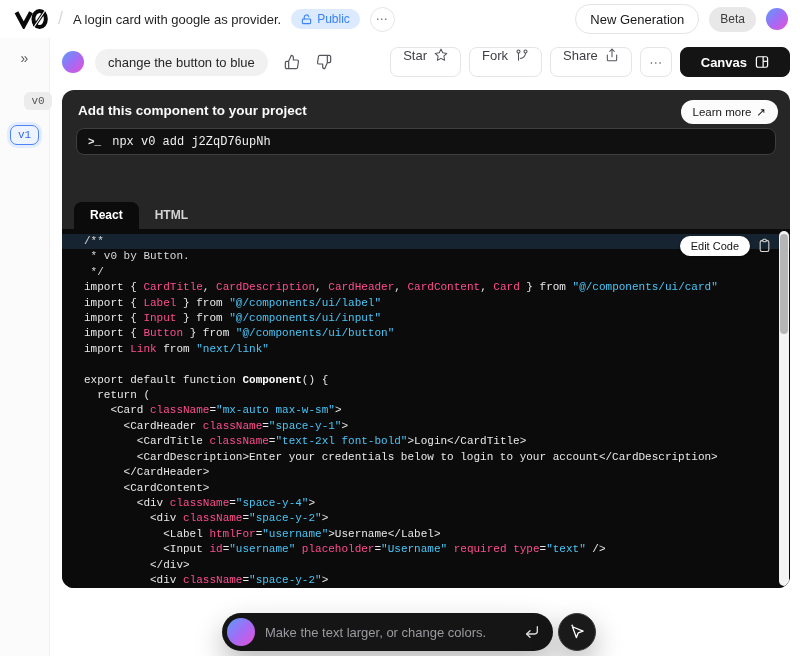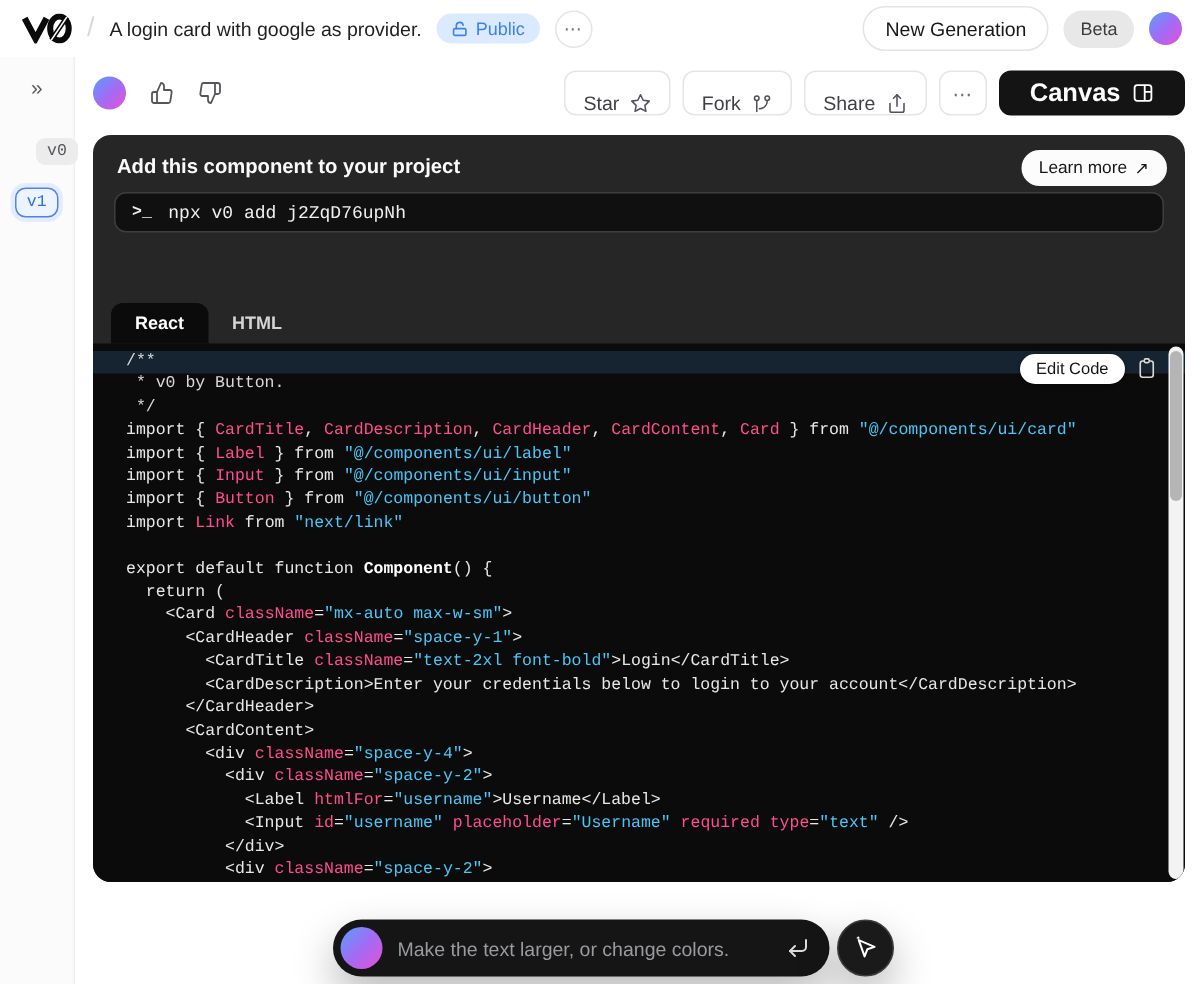--- a/index.html
+++ b/index.html
@@ -25,23 +25,23 @@
   .btn-newgen { height:30px; padding:0 14px; border:1px solid #e4e4e4; background:#fff; border-radius:999px; font-size:13px; color:#18181b; display:flex; align-items:center; cursor:pointer; font-family:inherit; }
   .badge-beta { height:25px; padding:0 11px; border-radius:999px; background:#e8e8e8; color:#3c3c3e; font-size:12px; display:flex; align-items:center; }
   .avatar-sm { width:22px; height:22px; cursor:pointer; }
   
   .chatrow { position:absolute; top:44px; left:62px; right:10px; height:36px; display:flex; align-items:center; }
   .avatar-chat { width:22px; height:22px; }
   .prompt-pill { margin-left:11px; background:#f1f1f2; border-radius:16px; padding:6px 13px; font-size:13px; color:#27272a; }
   .thumbs { display:flex; gap:16px; margin-left:16px; color:#55555c; }
   .thumbs svg { cursor:pointer; display:block; }
   .chatrow .actions { margin-left:auto; display:flex; align-items:center; gap:8px; }
-  .btn-ghost { height:30px; padding:0 12px; display:inline-flex; align-items:flex-end; gap:7px; background:#fff; border:1px solid #e5e5e5; border-radius:8px; font-size:13px; color:#3f3f46; cursor:pointer; font-family:inherit; }
+  .btn-ghost { height:30px; padding:0 12px; display:inline-flex; align-items:flex-start; gap:7px; background:#fff; border:1px solid #e5e5e5; border-radius:8px; font-size:13px; color:#3f3f46; cursor:pointer; font-family:inherit; }
   .btn-dots-sq { width:32px; height:30px; border:1px solid #e5e5e5; border-radius:8px; background:#fff; color:#707070; font-size:13px; display:flex; align-items:center; justify-content:center; cursor:pointer; }
-  .btn-canvas { height:30px; padding:0 20px; display:inline-flex; align-items:center; gap:8px; background:#141414; border:1px solid #141414; border-radius:8px; font-size:17px; font-weight:600; color:#fff; cursor:pointer; font-family:inherit; }
+  .btn-canvas { height:30px; padding:0 20px; display:inline-flex; align-items:center; gap:8px; background:#141414; border:1px solid #141414; border-radius:8px; font-size:13px; font-weight:600; color:#fff; cursor:pointer; font-family:inherit; }
   
   .sidebar { position:absolute; top:38px; left:0; bottom:0; width:50px; background:#fbfbfb; border-right:1px solid #efefef; display:flex; flex-direction:column; align-items:center; padding-top:8px; }
   .collapse { color:#5b5b60; font-size:14px; cursor:pointer; padding:4px 8px; }
   .ver { font-family:"Liberation Mono", monospace; font-size:11px; padding:3px 7px; border-radius:6px; cursor:pointer; }
   .ver-v0 { margin-top:22px; background:#ececec; color:#55555a;margin-left:27px; }
   .ver-v1 { margin-top:15px; background:#eef4ff; color:#2f6bef; border:1.5px solid #4f82f7; border-radius:7px; box-shadow:0 0 0 3px #e3edff; }
   
   .panel { position:absolute; left:62px; top:90px; width:728px; height:498px; background:var(--panel_bg,#262626); border-radius:12px; display:flex; flex-direction:column; overflow:hidden; }
   .panel-head { position:relative; padding:13px 16px 0; }
   .panel-title { font-size:13.5px; font-weight:700; color:#fafafa; }
@@ -108,20 +108,21 @@
     </button>
     <span class="badge-beta">
       <span>Beta</span>
     </span>
     <div class="avatar avatar-sm"></div>
   </div>
 </div>
 
 <div class="chatrow">
   <div class="avatar avatar-chat"></div>
+  <div class="prompt-pill">change the button to blue</div>
   <div class="thumbs">
     <svg width="16" height="16" viewBox="0 0 24 24" fill="none" stroke="currentColor" stroke-width="1.8" stroke-linecap="round" stroke-linejoin="round">
       <path d="M14 9V5a3 3 0 0 0-3-3l-4 9v11h11.28a2 2 0 0 0 2-1.7l1.38-9a2 2 0 0 0-2-2.3zM7 22H4a2 2 0 0 1-2-2v-7a2 2 0 0 1 2-2h3"></path>
     </svg>
     <svg width="16" height="16" viewBox="0 0 24 24" fill="none" stroke="currentColor" stroke-width="1.8" stroke-linecap="round" stroke-linejoin="round">
       <path d="M10 15v4a3 3 0 0 0 3 3l4-9V2H5.72a2 2 0 0 0-2 1.7l-1.38 9a2 2 0 0 0 2 2.3zM17 2h2.67A2.31 2.31 0 0 1 22 4v7a2.31 2.31 0 0 1-2.33 2H17"></path>
     </svg>
   </div>
   <div class="actions">
     <button class="btn-ghost">

